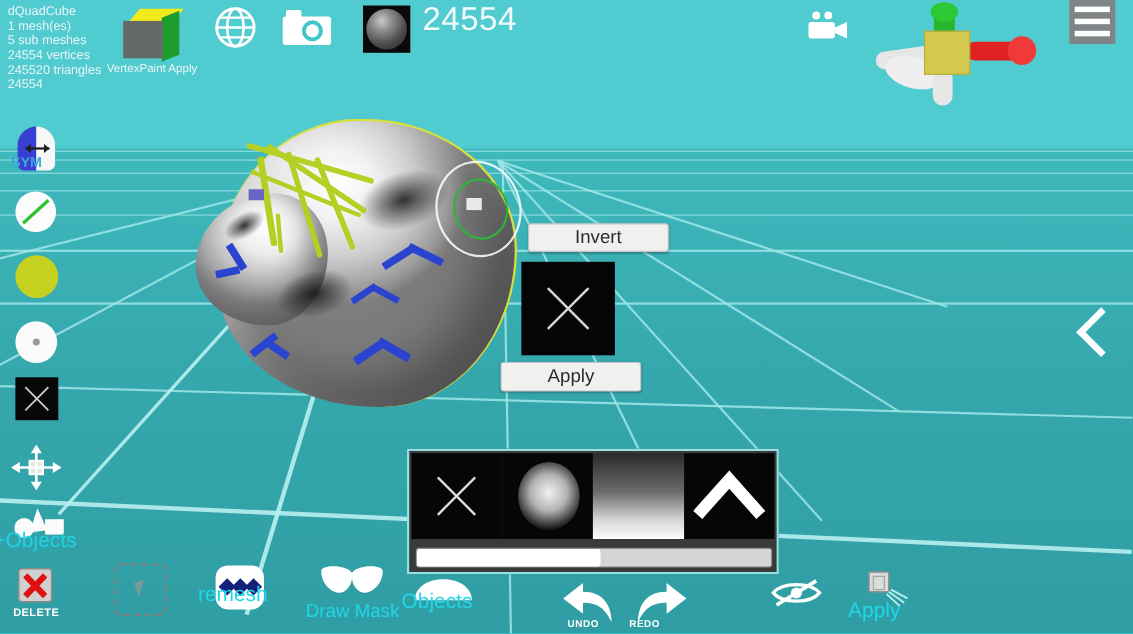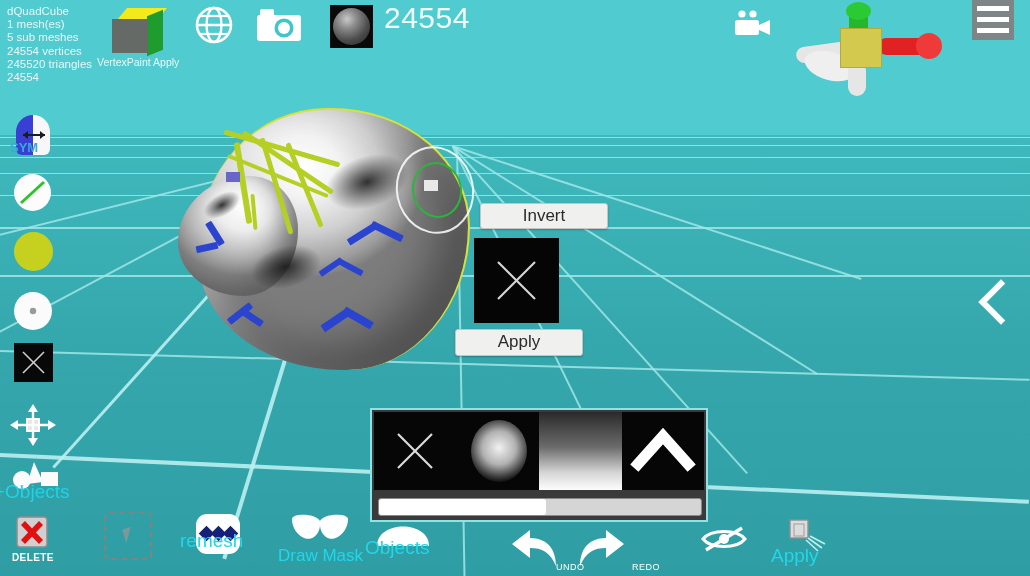--- a/index.html
+++ b/index.html
@@ -110,21 +110,21 @@
   .bp-slidewrap{position:absolute;left:6px;top:88px;width:322px;height:16px;background:#d5d5d5;border:1px solid #8a8a8a;border-radius:3px;}
   .bp-slidefill{position:absolute;left:0;top:0;height:100%;background:#ffffff;border-radius:3px;}
   .bp-noise{position:absolute;left:14px;top:8px;width:56px;height:62px;border-radius:50%;
             background:radial-gradient(circle at 50% 45%, rgba(255,255,255,.95) 0%, rgba(235,235,235,.75) 38%, rgba(170,170,170,.35) 65%, rgba(0,0,0,0) 80%);
             filter:blur(.4px);}
 
   
   .bt{position:absolute;}
   .bt-lbl{position:absolute;color:#20d7ea;font-size:19px;white-space:nowrap;}
   .bt-lbl.small{font-size:17px;}
-  .bt-sub{position:absolute;color:#ffffff;font-size:9px;font-weight:normal;letter-spacing:.5px;margin-left:40px;}
+  .bt-sub{position:absolute;color:#ffffff;font-size:9px;font-weight:bold;letter-spacing:.5px;}
 
   .sel-box{position:absolute;left:104px;top:512px;width:44px;height:44px;
            border:2px dashed rgba(190,110,100,.55);border-radius:5px;}
   .sel-cursor{position:absolute;left:124px;top:528px;width:0;height:0;
            border-left:9px solid rgba(150,150,150,.75);
            border-bottom:14px solid transparent;transform:rotate(-18deg);}
 
   .remesh-ico{position:absolute;left:196px;top:514px;width:44px;height:40px;background:#ffffff;border-radius:11px;}
   .dia{position:absolute;width:11px;height:11px;background:#15207a;transform:rotate(45deg);top:14px;}
 
@@ -383,21 +383,21 @@
       <path d="M2 14 L20 0 L20 8 C38 8 46 20 46 36 C40 22 32 18 20 18 L20 28 Z" fill="#ffffff"></path>
     </svg>
   </div>
   <div class="bt-sub" style="left:516px;top:562px;">UNDO</div>
 
   <div class="bt" style="left:578px;top:530px;">
     <svg width="48" height="38" viewBox="0 0 48 38">
       <path d="M46 14 L28 0 L28 8 C10 8 2 20 2 36 C8 22 16 18 28 18 L28 28 Z" fill="#ffffff"></path>
     </svg>
   </div>
-  <div class="bt-sub" style="left:592px;top:562px;">REDO</div>
+  <div class="bt-sub" style="left:572px;top:562px;">REDO</div>
 
   <div class="bt" style="left:700px;top:524px;">
     <svg width="48" height="30" viewBox="0 0 48 30">
       <path d="M3 15 C11 5 37 5 45 15 C37 25 11 25 3 15 Z" fill="none" stroke="#ffffff" stroke-width="3"></path>
       <circle cx="24" cy="15" r="5" fill="#ffffff"></circle>
       <line x1="6" y1="26" x2="42" y2="4" stroke="#ffffff" stroke-width="3.4"></line>
     </svg>
   </div>
 
   <div class="bt" style="left:788px;top:518px;">

